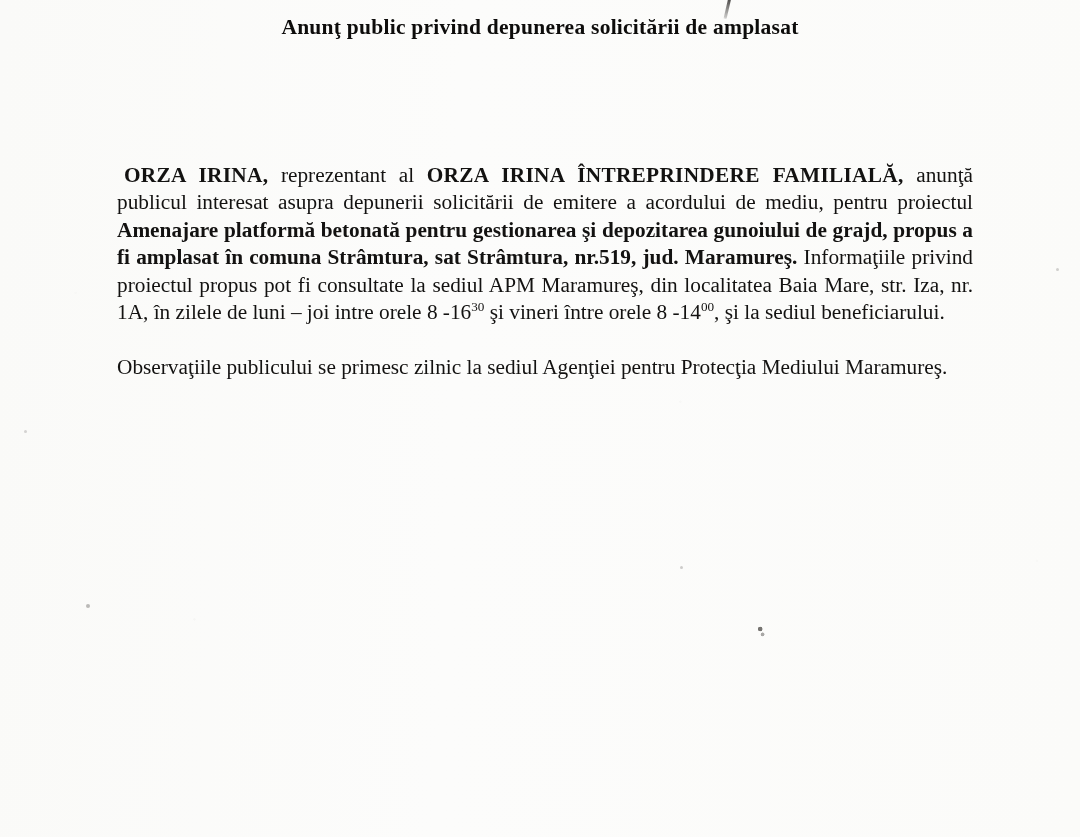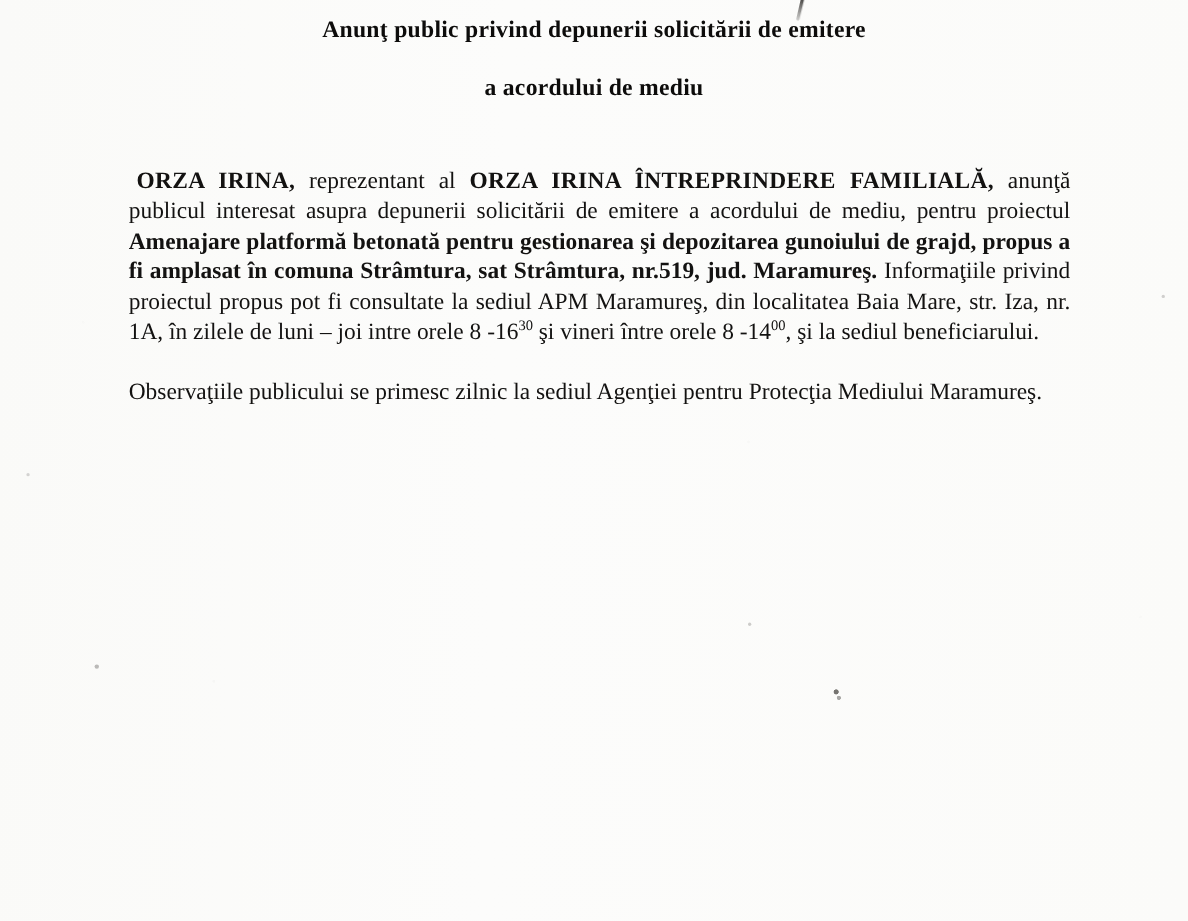--- a/index.html
+++ b/index.html
@@ -51,21 +51,21 @@
     letter-spacing: 0.25px;
     line-height: 1.1;
     margin-top: 28px;
     color: #0d0c0b;
   }
 
   
   .body-block {
     position: absolute;
     left: 117px;
-    top: 151px;
+    top: 162px;
     width: 856px;
   }
   .para {
     margin: 0;
     text-align: justify;
     text-justify: inter-word;
     font-size: 21.3px;
     line-height: 27.4px;
     color: #131211;
   }
@@ -122,22 +122,21 @@
     background: rgba(40,36,32,0.20); border-radius: 50%; filter: blur(0.4px); }
   .mark-dot-d { left: 24px; top: 430px; width: 3px; height: 3px;
     background: rgba(40,36,32,0.18); border-radius: 50%; filter: blur(0.4px); }
 </style>
 </head>
 <body>
 
 <div class="page">
 
   <div class="title-block">
-    <div class="title-line-1">Anunţ public privind depunerii solicitării de emitere</div>
-    <div class="title-line-2">a acordului de mediu</div>
+    <div class="title-line-1">Anunţ public privind depunerea solicitării de amplasat</div>
   </div>
 
   <div class="body-block">
 
     <p class="para para-1">
       <span class="caps-wide">ORZA IRINA,</span><span> reprezentant al </span><span class="caps-wide">ORZA IRINA ÎNTREPRINDERE FAMILIALĂ,</span><span> anunţă publicul interesat asupra depunerii solicitării de emitere a acordului de mediu, pentru proiectul </span><span class="b">Amenajare platformă betonată pentru gestionarea şi depozitarea gunoiului de grajd, propus a fi amplasat în comuna Strâmtura, sat Strâmtura, nr.519, jud. Maramureş.</span><span> Informaţiile privind proiectul propus pot fi consultate la sediul APM Maramureş, din localitatea Baia Mare, str. Iza, nr. 1A, în zilele de luni – joi intre orele 8 -16</span><sup>30</sup><span> şi vineri între orele 8 -14</span><sup>00</sup><span>, şi la sediul beneficiarului.</span>
     </p>
 
     <p class="para para-2">Observaţiile publicului se primesc zilnic la sediul Agenţiei pentru Protecţia Mediului Maramureş.</p>
 

